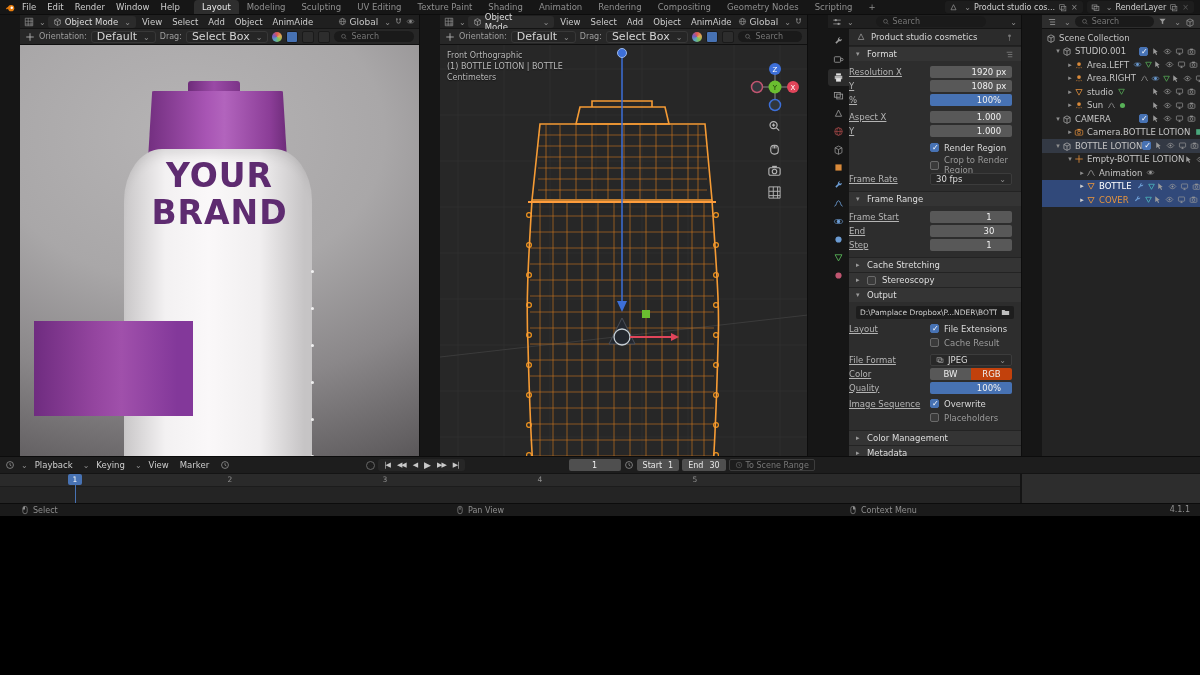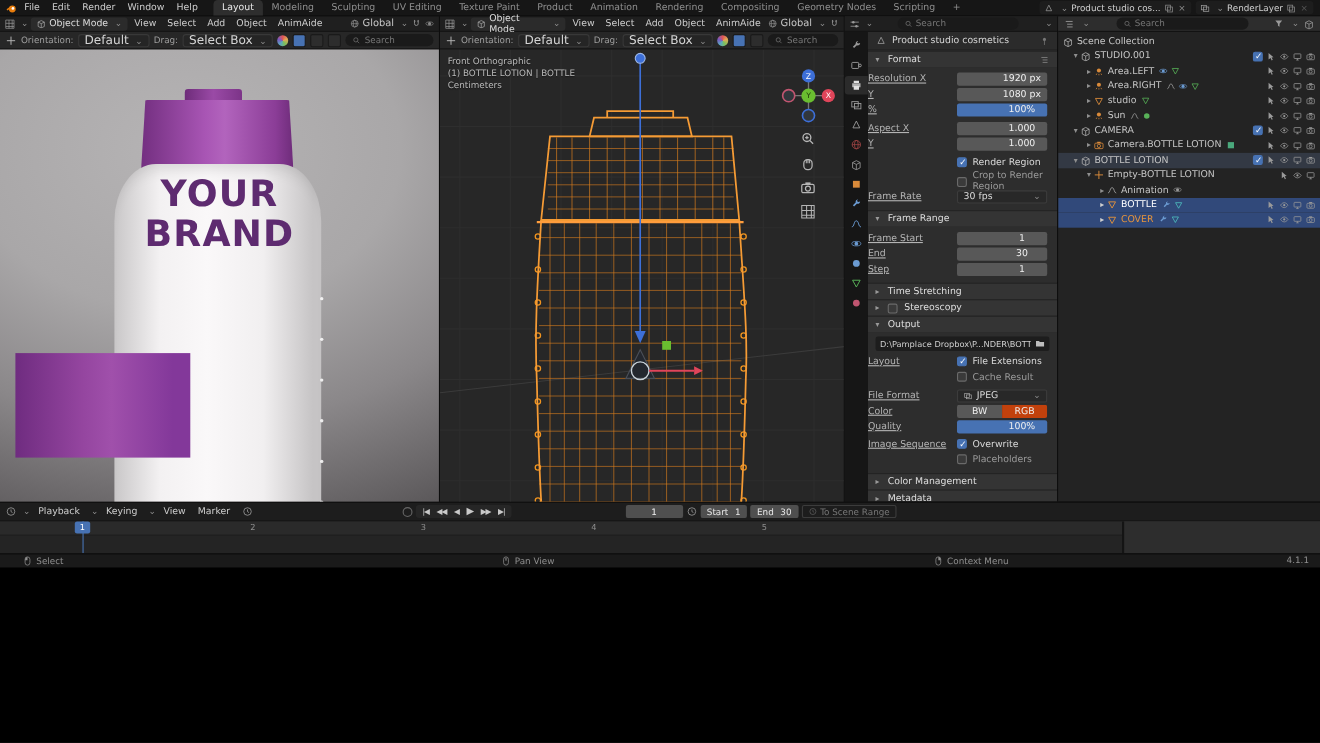--- a/index.html
+++ b/index.html
@@ -12,21 +12,21 @@
   .topbar{height:15px;background:#161616;border-bottom:1px solid #0d0d0d;padding-left:5px;gap:1px;flex:none;}
   .mi{padding:0 5px;color:#cdcdcd;font-size:8.5px;cursor:default;}
   .tabs{margin-left:8px;height:100%;}
   .tab{padding:0 8px;height:100%;display:flex;align-items:center;color:#8f8f8f;font-size:8.5px;}
   .tab.act{background:#2e2e2e;color:#e9e9e9;border-radius:4px 4px 0 0;}
   .topright{margin-left:auto;gap:4px;padding-right:6px;}
   .toppill{gap:3px;background:#1d1d1d;border-radius:3px;padding:0 4px;height:12px;font-size:8px;color:#cfcfcf;}
   .xico{color:#8a8a8a;font-size:8px;padding:0 1px;}
   
   .main{flex:1;display:flex;min-height:0;}
-  .area{display:flex;flex-direction:column;border-right:1px solid #0d0d0d;min-width:0;}
+  .area{display:flex;flex-direction:column;border-right:1px solid #0d0d0d;min-width:0;margin-left:20px;}
   .hrow1{height:14px;background:#1f1f1f;border-bottom:1px solid #141414;padding:0 4px;gap:2px;flex:none;}
   .hrow2{height:16px;background:#272727;border-bottom:1px solid #101010;padding:0 5px;gap:4px;flex:none;}
   .hmi{padding:0 4px;color:#cdcdcd;font-size:8.5px;}
   .modepill{gap:3px;background:#2b2b2b;border-radius:3px;padding:0 5px;height:12px;color:#ddd;font-size:8.5px;}
   .lbl{color:#9f9f9f;font-size:8px;}
   .ddpill{gap:3px;background:#252525;border:1px solid #383838;border-radius:3px;padding:0 5px;height:12px;color:#d5d5d5;font-size:11px;}
   .sfield{flex:1;max-width:140px;background:#1a1a1a;border-radius:8px;height:11px;padding:0 6px;gap:3px;color:#767676;font-size:8px;}
   .tgl{width:12px;height:12px;background:#2d2d2d;border:1px solid #1a1a1a;border-radius:2px;}
   .tgl.on{background:#4772b3;}
   .colorball{width:10px;height:10px;border-radius:50%;background:conic-gradient(#e05555,#e0a855,#7ec05a,#5aa8c0,#7a5ac0,#e05555);}
@@ -245,21 +245,21 @@
     <span class="mi">Edit</span>
     <span class="mi">Render</span>
     <span class="mi">Window</span>
     <span class="mi">Help</span>
     <div class="tabs r">
       <span class="tab act">Layout</span>
       <span class="tab">Modeling</span>
       <span class="tab">Sculpting</span>
       <span class="tab">UV Editing</span>
       <span class="tab">Texture Paint</span>
-      <span class="tab">Product</span>
+      <span class="tab">Shading</span>
       <span class="tab">Animation</span>
       <span class="tab">Rendering</span>
       <span class="tab">Compositing</span>
       <span class="tab">Geometry Nodes</span>
       <span class="tab">Scripting</span>
       <span class="tab">+</span>
     </div>
     <div class="topright r">
       <div class="toppill r">
         <svg class="ic" width="9" height="9" viewBox="0 0 16 16" style="color:#9a9a9a">
@@ -741,21 +741,21 @@
                 <div class="fld">30</div>
               </div>
             <div class="prow">
                 <span class="pl">Step</span>
                 <div class="fld">1</div>
               </div>
           </div>
 
           <div class="phead r">
               <span class="tri">▸</span>
-              <span>Time Stretching</span>
+              <span>Cache Stretching</span>
             </div>
           <div class="phead r">
               <span class="tri">▸</span>
               <span class="cb" style="margin-right:2px"></span>
               <span>Stereoscopy</span>
             </div>
 
           <div class="phead r">
               <span class="tri">▾</span>
               <span>Output</span>

